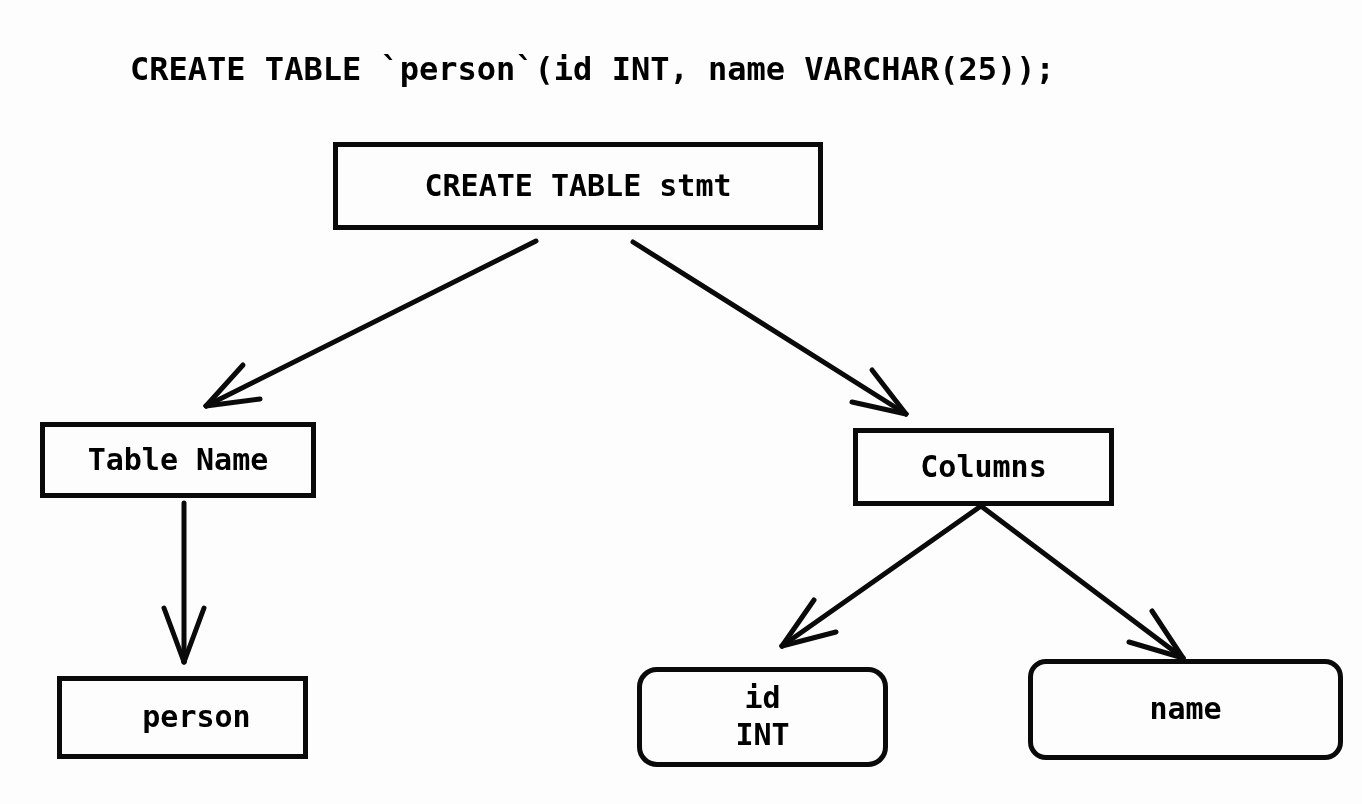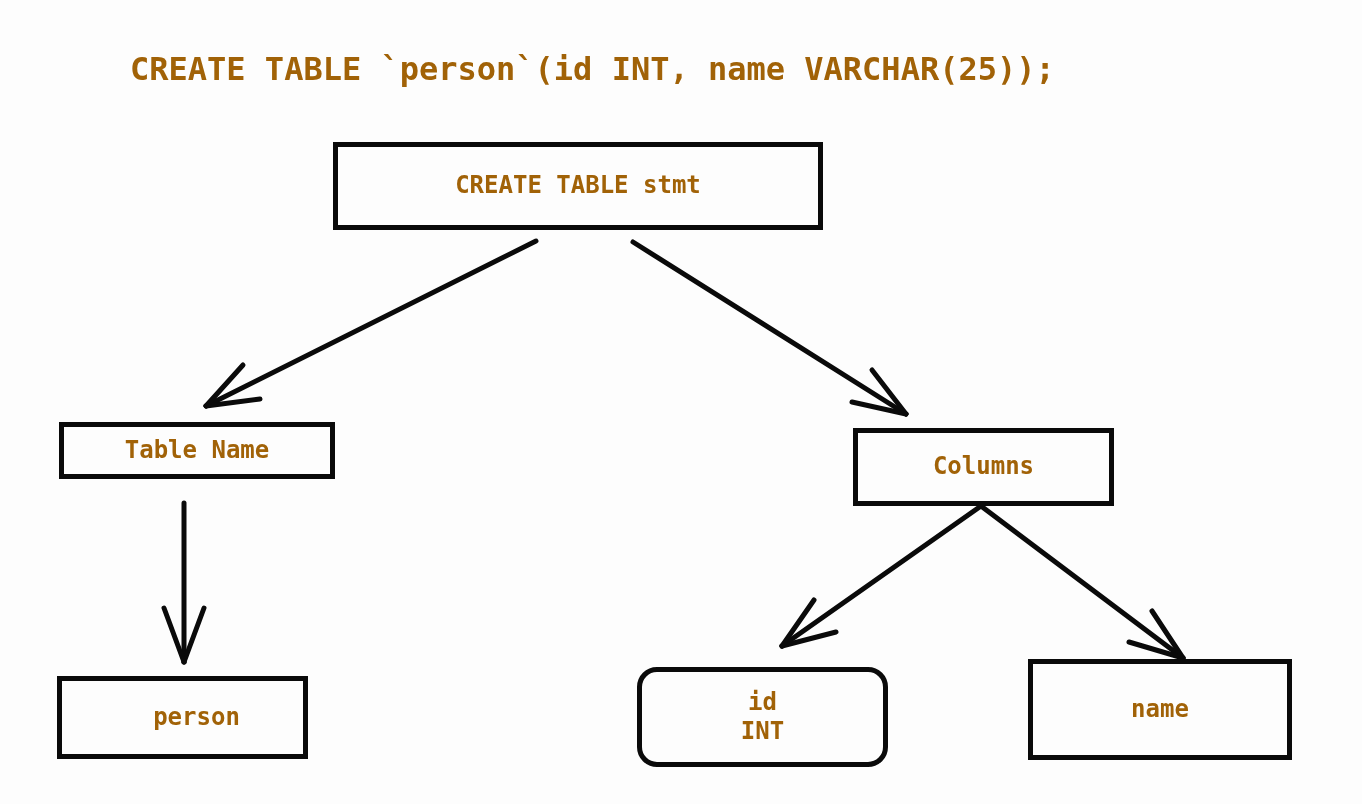--- a/index.html
+++ b/index.html
@@ -7,21 +7,21 @@
     padding: 0;
     background: #ffffff;
   }
   .canvas {
     position: relative;
     width: 1362px;
     height: 804px;
     background: #fdfdfd;
     overflow: hidden;
     font-family: "DejaVu Sans Mono", "Liberation Mono", monospace;
-    color: #a16207;
+    color: #000000;
   }
   .sql-title {
     position: absolute;
     left: 130px;
     top: 50px;
     font-size: 32px;
     font-weight: bold;
     letter-spacing: 0px;
     white-space: pre;
   }
@@ -35,31 +35,31 @@
   }
   .node {
     position: absolute;
     box-sizing: border-box;
     border: 5px solid #0a0a0a;
     background: #fdfdfd;
     display: flex;
     flex-direction: column;
     align-items: center;
     justify-content: center;
-    font-size: 24px;
+    font-size: 30px;
     font-weight: bold;
     line-height: 1.22;
     text-align: center;
   }
   .node-stmt       { left: 333px;  top: 142px; width: 490px; height: 88px;  }
-  .node-table-name { left: 59px;   top: 422px; width: 276px; height: 57px;  }
+  .node-table-name { left: 40px;   top: 422px; width: 276px; height: 76px;  }
   .node-columns    { left: 853px;  top: 428px; width: 261px; height: 78px;  }
   .node-person     { left: 57px;   top: 676px; width: 251px; height: 83px; padding-left: 28px;  }
   .node-id-int     { left: 637px;  top: 667px; width: 251px; height: 100px; border-radius: 20px; }
-  .node-name-varchar { left: 1028px; top: 659px; width: 264px; height: 101px; }
+  .node-name-varchar { left: 1028px; top: 659px; width: 315px; height: 101px; border-radius: 18px; }
   .edge-stroke {
     stroke: #0a0a0a;
     stroke-width: 5;
     stroke-linecap: round;
     fill: none;
   }
 </style>
 </head>
 <body>
 

